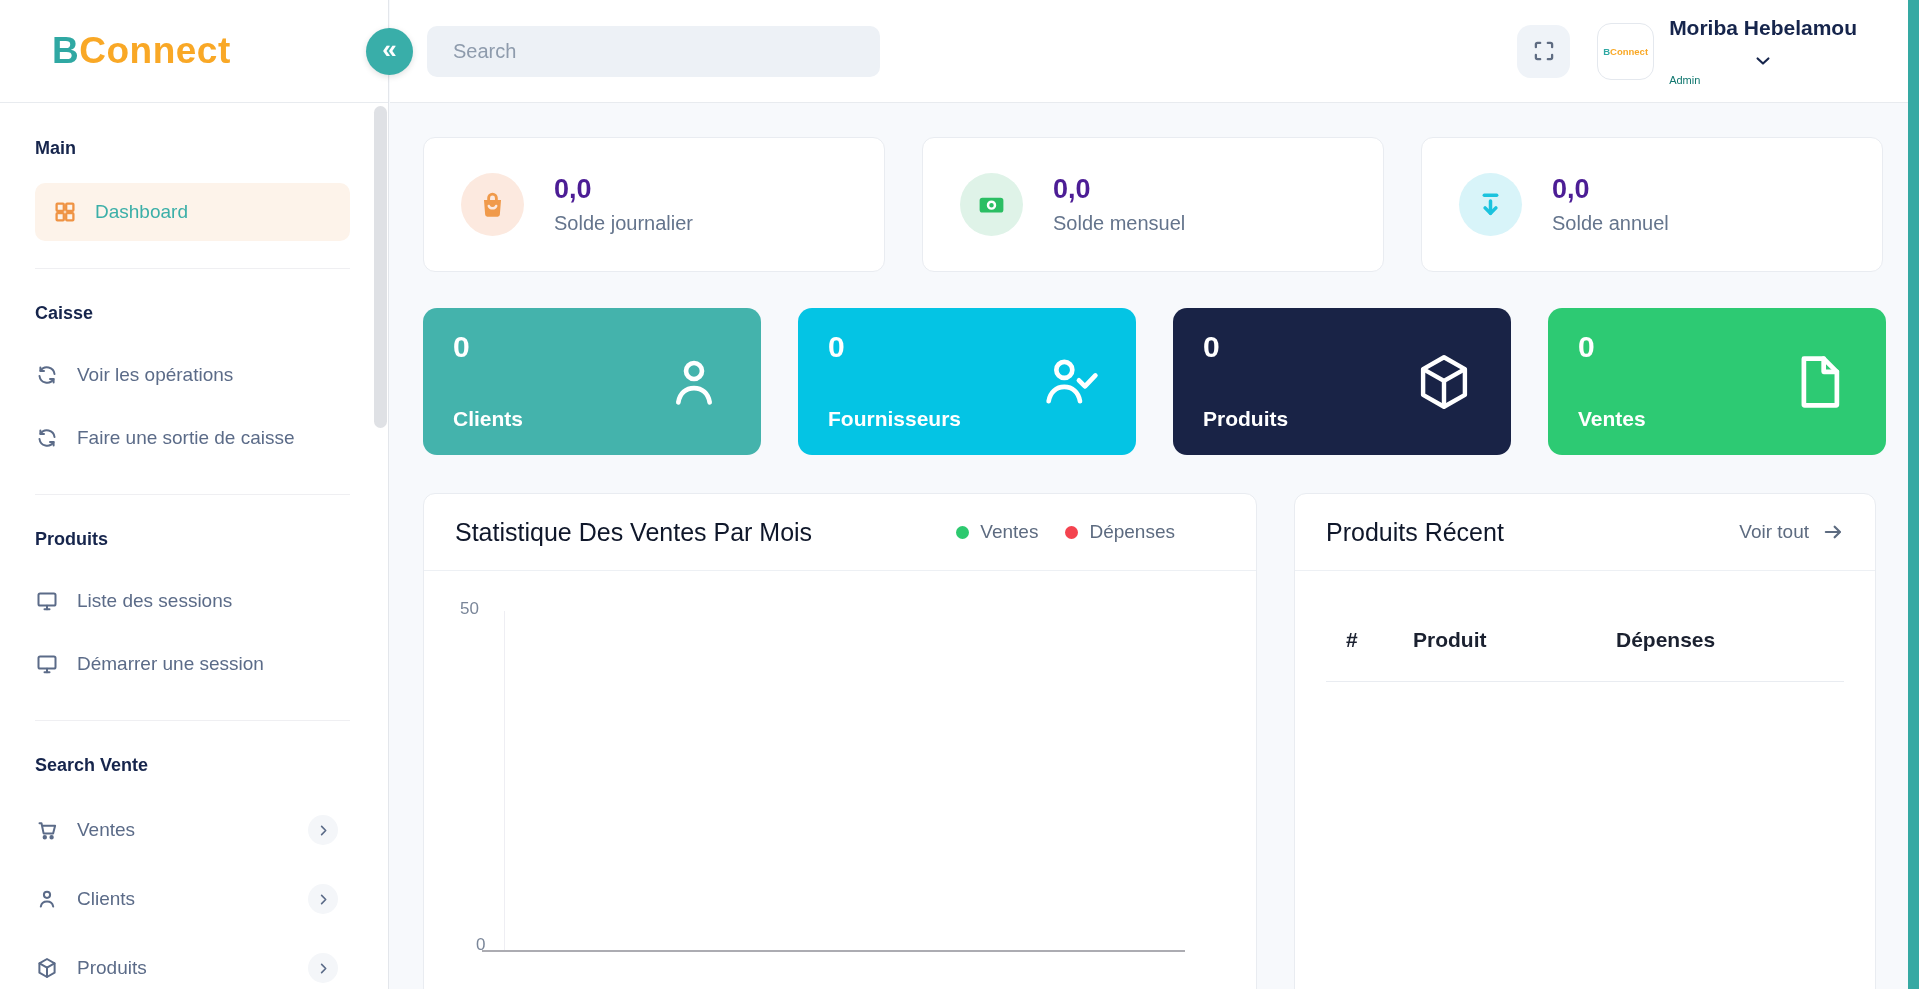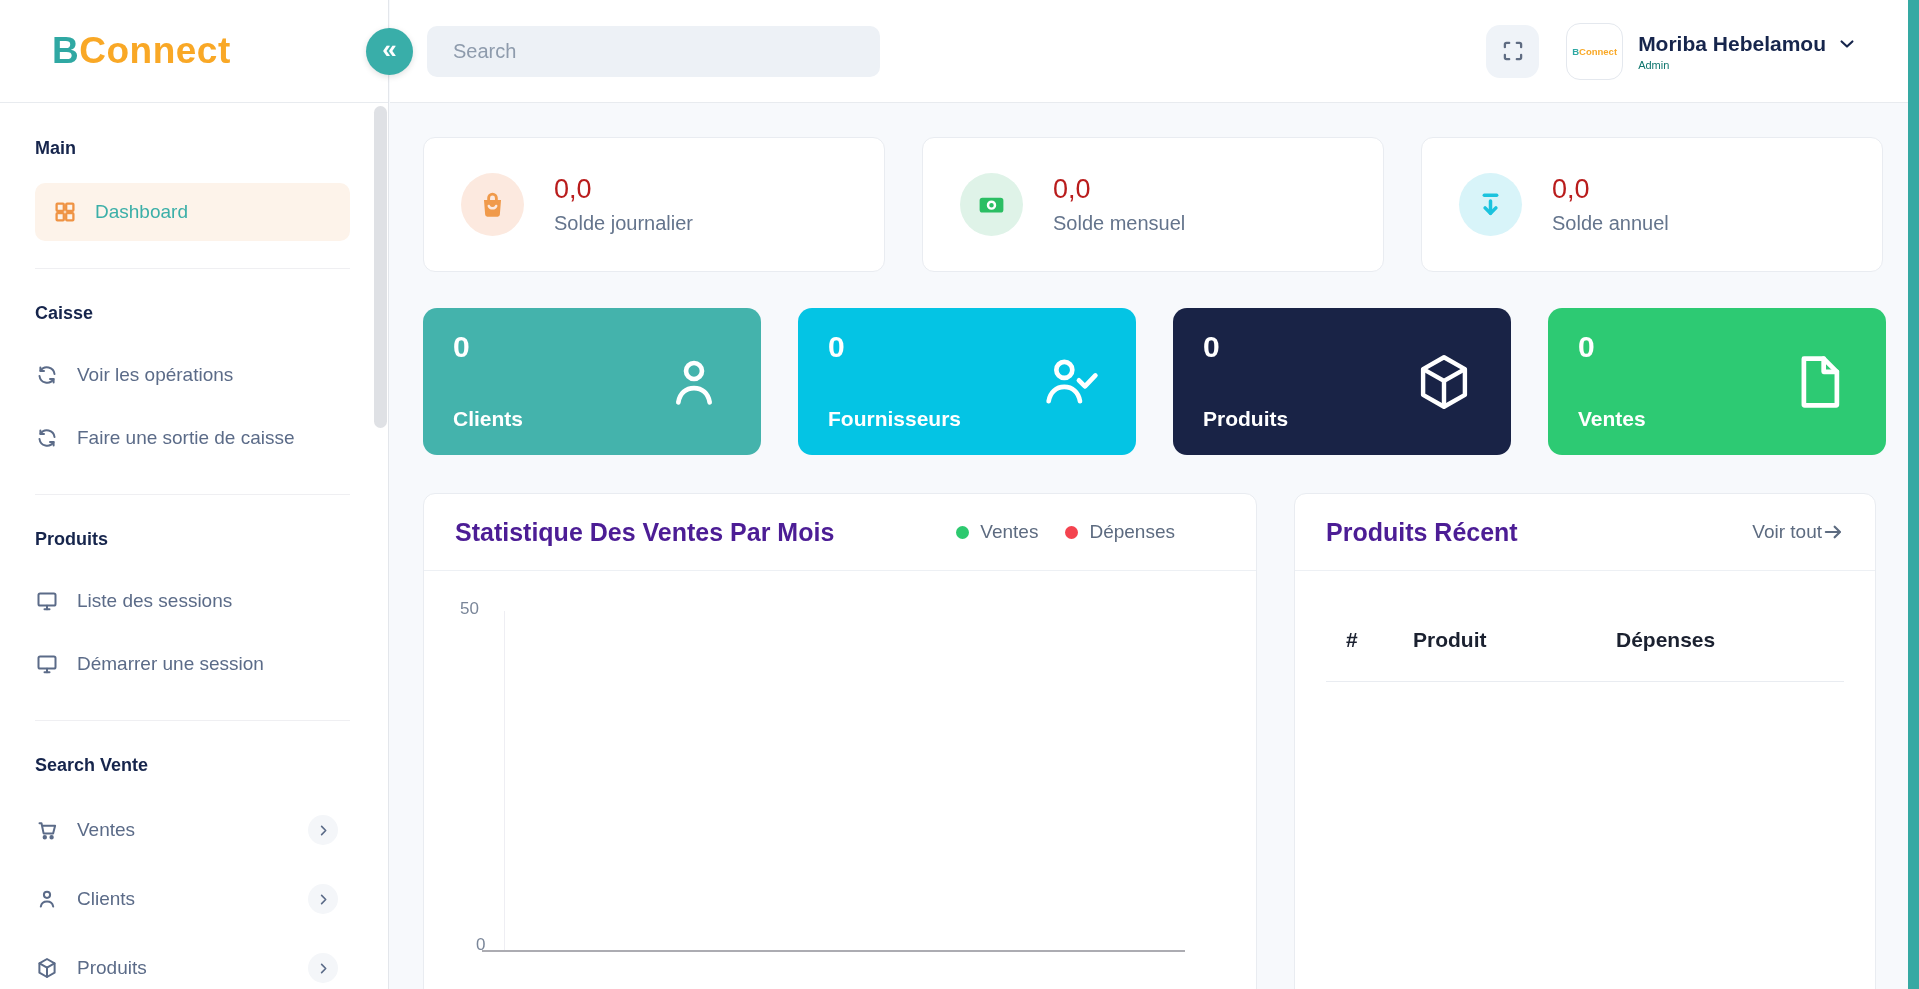--- a/index.html
+++ b/index.html
@@ -28,61 +28,61 @@
   
   .header { position:absolute; left:390px; top:0; width:1529px; height:103px; background:#fff; border-bottom:1px solid #E8EBEF; display:flex; align-items:center; z-index:6; }
   .collapse-btn { position:absolute; left:-24px; top:28px; width:47px; height:47px; border-radius:50%; background:#39AEA9; color:#fff; display:flex; align-items:center; justify-content:center; font-size:26px; font-weight:700; cursor:pointer; box-shadow:0 2px 6px rgba(0,0,0,.12); padding-bottom:4px; }
   .search { margin-left:37px; width:453px; height:51px; background:#EDF1F6; border:none; border-radius:10px; padding:0 26px; font-size:20px; color:#33415C; font-family:"Liberation Sans", sans-serif; outline:none; }
   .search::placeholder { color:#8E9BAC; }
   .header-right { margin-left:auto; display:flex; align-items:center; margin-right:62px; }
   .fs-btn { width:53px; height:53px; border-radius:14px; background:#EFF3F8; display:flex; align-items:center; justify-content:center; cursor:pointer; }
   .avatar { width:57px; height:57px; border:1px solid #E4E8EE; border-radius:14px; margin-left:27px; display:flex; align-items:center; justify-content:center; font-size:9.5px; font-weight:700; cursor:pointer; background:#fff; }
   .avatar .p1 { color:#2FA8A3; } .avatar .p2 { color:#F9A826; }
   .user-text { margin-left:15px; cursor:pointer; }
-  .user-name-row { display:flex; align-items:center; gap:11px; }
+  .user-name-row { display:flex; align-items:center; gap:11px;flex-direction:column; }
   .user-name { font-size:21px; font-weight:700; color:#16254C; }
   .user-role { font-size:11px; color:#0f766e; margin-top:3px; }
 
   
   .page-scrollbar { position:absolute; right:0; top:0; width:11px; height:989px; background:#35A9A3; z-index:20; cursor:pointer; }
 
   
   .main { position:absolute; left:390px; top:104px; width:1529px; height:885px; padding:33px 0 0 33px; overflow:hidden; }
   .stat-row { display:flex; gap:37px; }
   .stat-card { width:462px; height:135px; background:#fff; border:1px solid #E9ECF1; border-radius:12px; display:flex; align-items:center; padding-left:37px; gap:30px; }
   .stat-icon { width:63px; height:63px; border-radius:50%; display:flex; align-items:center; justify-content:center; flex:0 0 auto; }
   .stat-icon.peach { background:#FCE9DF; }
   .stat-icon.green { background:#DFF3E8; }
   .stat-icon.cyan  { background:#D8F4F9; }
-  .stat-value { font-size:27px; font-weight:400; color:#b91c1c; }
+  .stat-value { font-size:27px; font-weight:700; color:#4c1d95; }
   .stat-label { font-size:20px; color:#64748C; margin-top:7px; }
 
   .metric-row { display:flex; gap:37px; margin-top:36px; }
   .metric-card { width:338px; height:147px; border-radius:14px; color:#fff; position:relative; }
   .metric-value { position:absolute; left:30px; top:22px; font-size:30px; font-weight:700; }
   .metric-label { position:absolute; left:30px; bottom:24px; font-size:21px; font-weight:700; }
   .metric-icon { position:absolute; right:34px; top:50%; transform:translateY(-50%); width:66px; height:66px; }
 
   .bottom-row { display:flex; margin-top:38px; }
   .card-header { height:77px; border-bottom:1px solid #EDF0F4; display:flex; align-items:center; padding:0 31px; }
   .chart-card { width:834px; height:700px; background:#fff; border:1px solid #E9ECF1; border-radius:12px; }
-  .chart-title, .panel-title { font-size:25px; font-weight:700; color:#4c1d95; }
+  .chart-title, .panel-title { font-size:25px; font-weight:400; color:#0f172a; }
   .legend { margin-left:auto; margin-right:50px; display:flex; align-items:center; gap:27px; }
   .legend-item { display:flex; align-items:center; gap:11px; cursor:pointer; }
   .legend-dot { width:13px; height:13px; border-radius:50%; }
   .legend-label { font-size:19px; color:#5D6B80; }
   .chart-body { position:relative; height:420px; }
   .axis-label { position:absolute; font-size:17px; color:#7A8699; }
   .y-max { left:36px; top:28px; }
   .y-min { left:52px; top:364px; }
   .vline { position:absolute; left:80px; top:40px; width:1px; height:340px; background:#EEEEF3; }
   .xline { position:absolute; left:58px; top:379px; width:703px; height:2px; background:#ACACB2; }
 
   .panel { width:582px; height:700px; background:#fff; border:1px solid #E9ECF1; border-radius:12px; margin-left:37px; }
-  .see-all { margin-left:auto; display:flex; align-items:center; cursor:pointer; }
+  .see-all { margin-left:auto; display:flex; align-items:center; gap:13px; cursor:pointer; }
   .see-all-label { font-size:19px; color:#5D6B80; }
   .table-head { margin:0 31px; padding:57px 0 29px 0; border-bottom:1px solid #E9ECF1; display:grid; grid-template-columns:87px 203px 1fr; font-size:21px; font-weight:700; color:#1B2130; }
   .table-head .c1 { padding-left:20px; }
 </style>
 </head>
 <body>
 
 <aside class="sidebar">
   <div class="logo-wrap">
     <div class="logo"><span class="p1">B</span><span class="p2">Connect</span></div>

